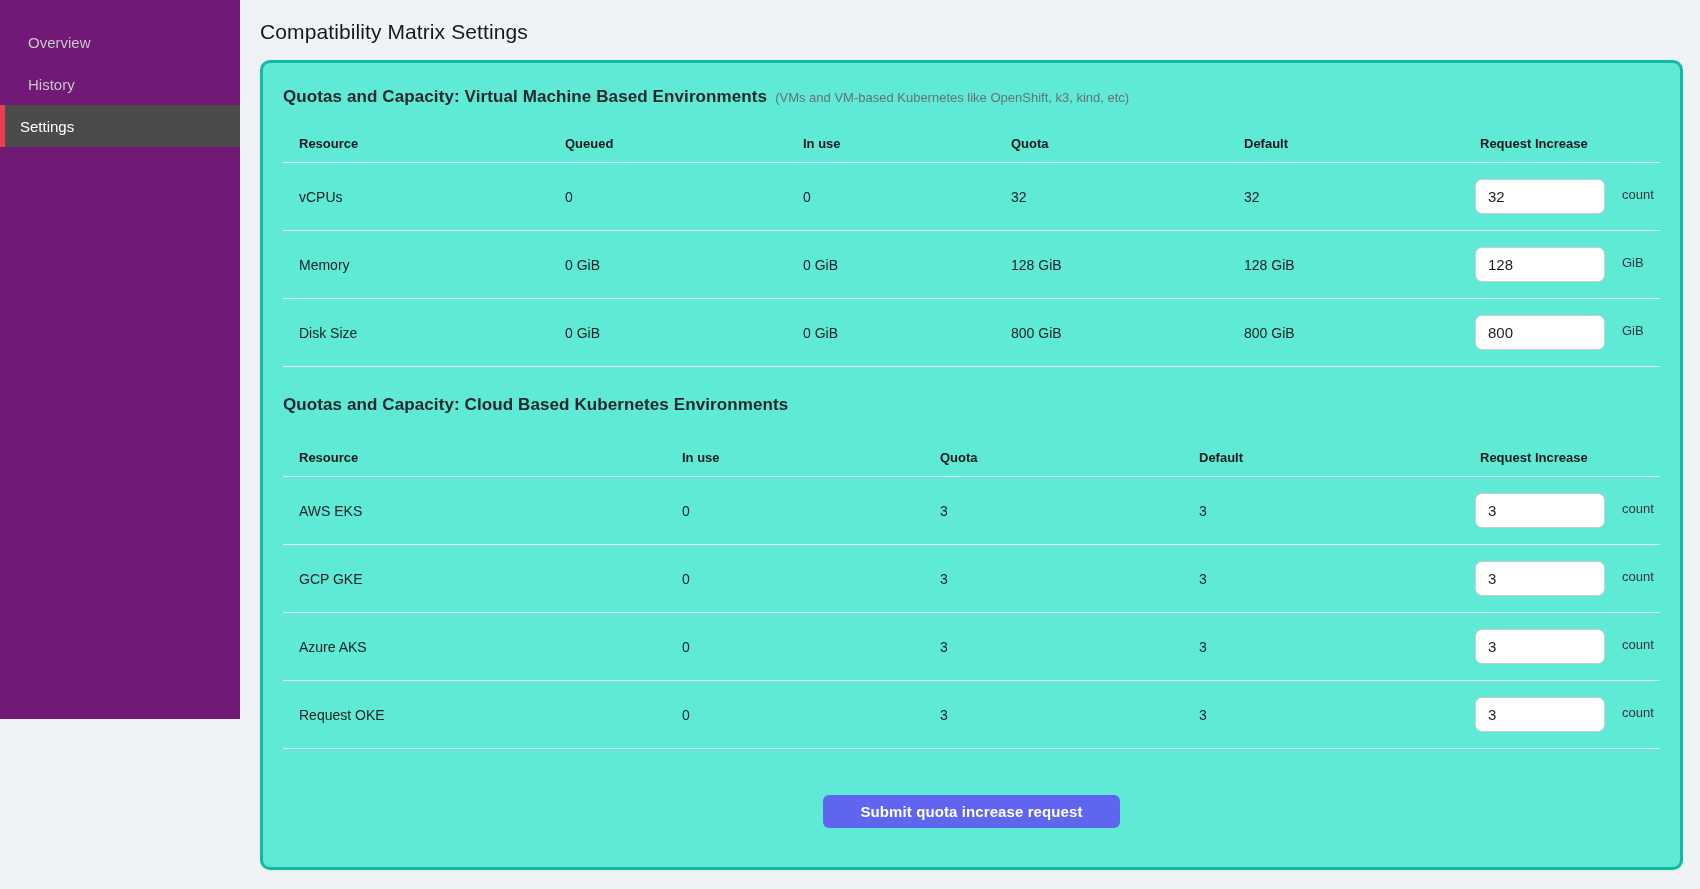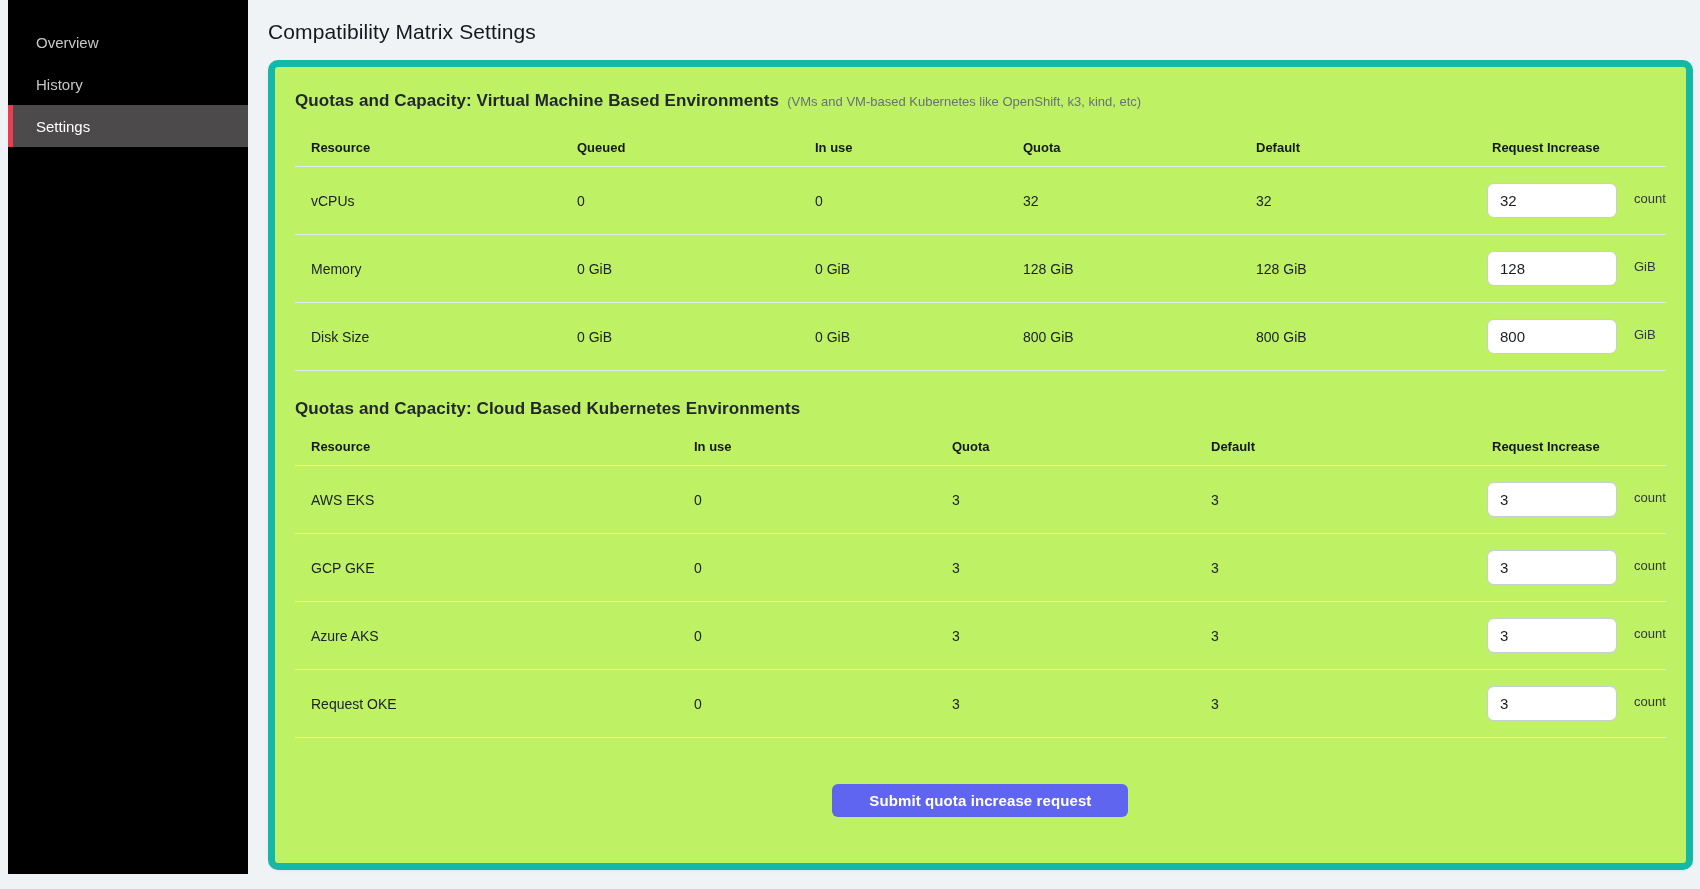--- a/index.html
+++ b/index.html
@@ -6,56 +6,55 @@
   html,body { width:1700px; height:889px; overflow:hidden; }
   body {
     font-family:"Liberation Sans", sans-serif;
     display:flex;
     background:#eff3f5;
     color:#1c2025;
   }
 
   
   .sidebar {
-    width:240px; min-width:240px; height:874px;
-    background:#000000;
+    width:240px; min-width:240px; height:719px;
+    background:#701a75;
     padding-top:21px;
-    margin-left:8px;
   }
   .nav-item {
     height:42px; display:flex; align-items:center;
     padding-left:28px;
     font-size:15px; color:#c8c7c7;
     cursor:pointer;
   }
   .nav-item.active {
     background:#4d4a4b;
     border-left:5px solid #ee3b52;
-    padding-left:23px;
+    padding-left:15px;
     color:#ffffff;
   }
 
   
   .main { flex:1; padding:14px 17px 0 20px; }
   .page-title {
     font-size:21px; font-weight:400; color:#16181d;
     letter-spacing:.1px;
     margin:6px 0 16px 0;
   }
   .card {
-    background:#bef264;
-    border:7px solid #14b8a6;
+    background:#5eead4;
+    border:3px solid #14b8a6;
     border-radius:10px;
     box-shadow:0 1px 3px rgba(16,24,40,.06);
     padding:20px 20px 24px 20px;
     min-height:810px;
   }
 
   .section-heading { display:flex; align-items:baseline; gap:8px; margin:4px 0 18px 0; }
-  .section-heading.second { margin-top:28px; margin-bottom:9px; }
+  .section-heading.second { margin-top:28px; margin-bottom:24px; }
   .section-title { font-size:17px; font-weight:700; color:#23272e; letter-spacing:.1px; }
   .section-subtitle { font-size:13px; color:#697077; }
 
   .thead, .trow { display:grid; align-items:center; border-bottom:1px solid #e5e8eb; }
   .t1 .thead, .t1 .trow { grid-template-columns:282px 238px 208px 233px 216px 145px 1fr; }
   .t2 .thead, .t2 .trow { grid-template-columns:399px 258px 259px 261px 145px 1fr; }
   .thead { height:38px; }
   .trow { height:68px; }
   .th { font-size:13px; font-weight:700; color:#15181c; }
   .td { font-size:14px; color:#202429; }

